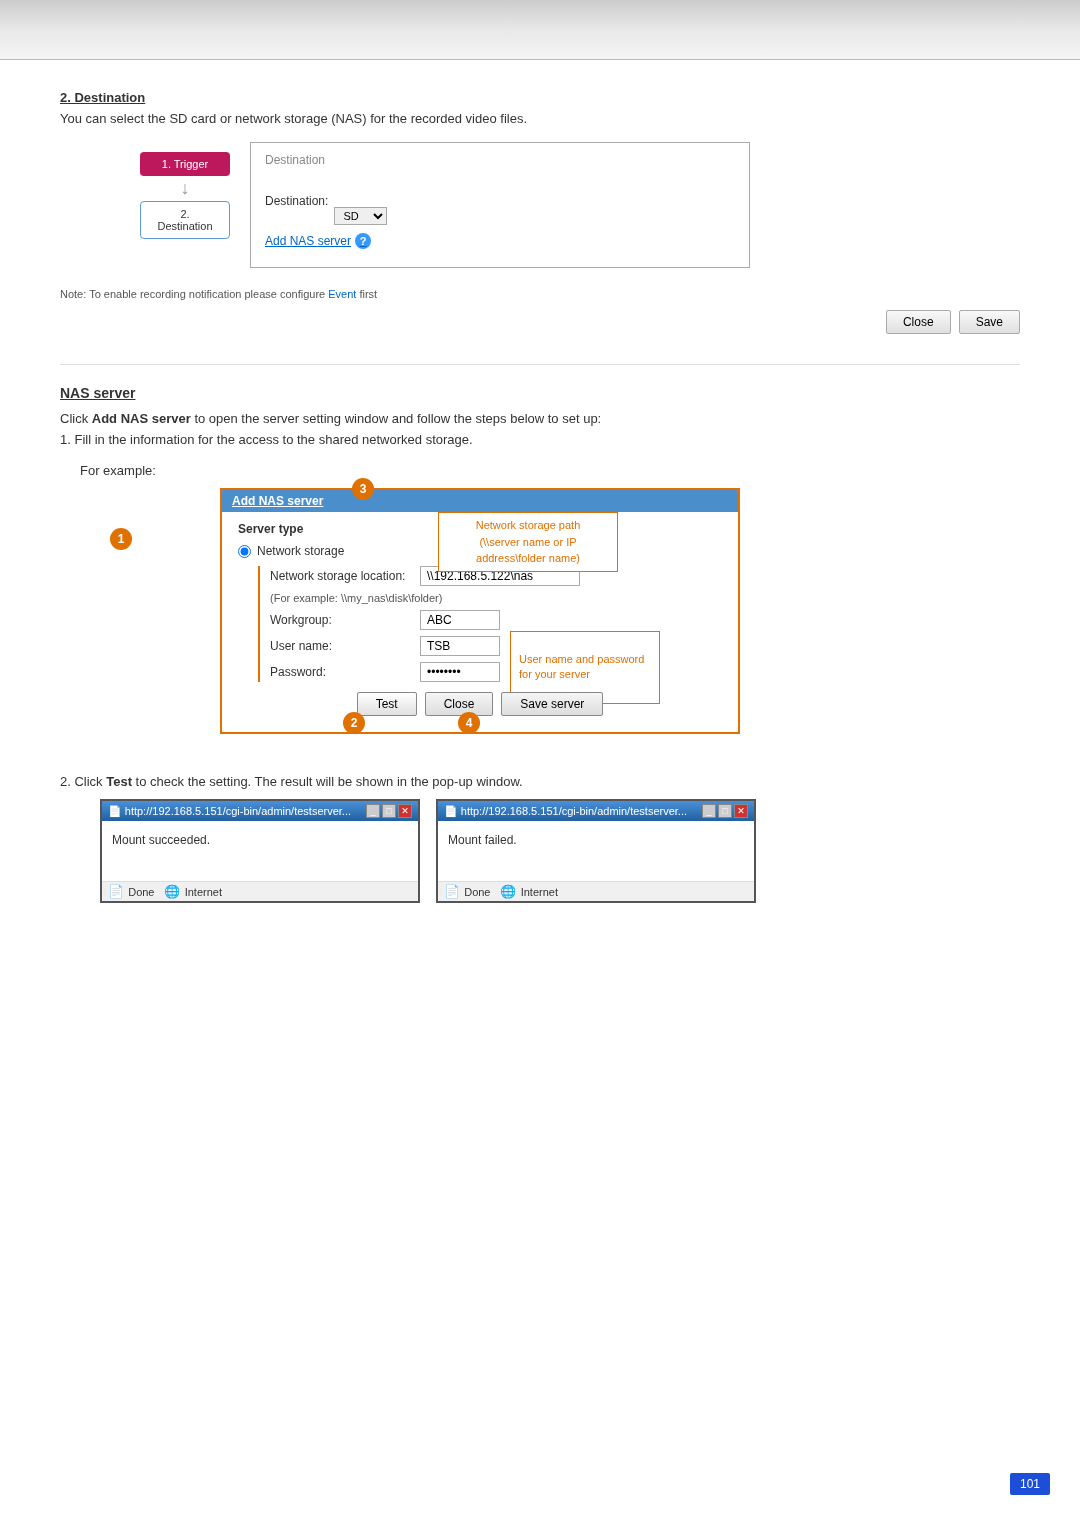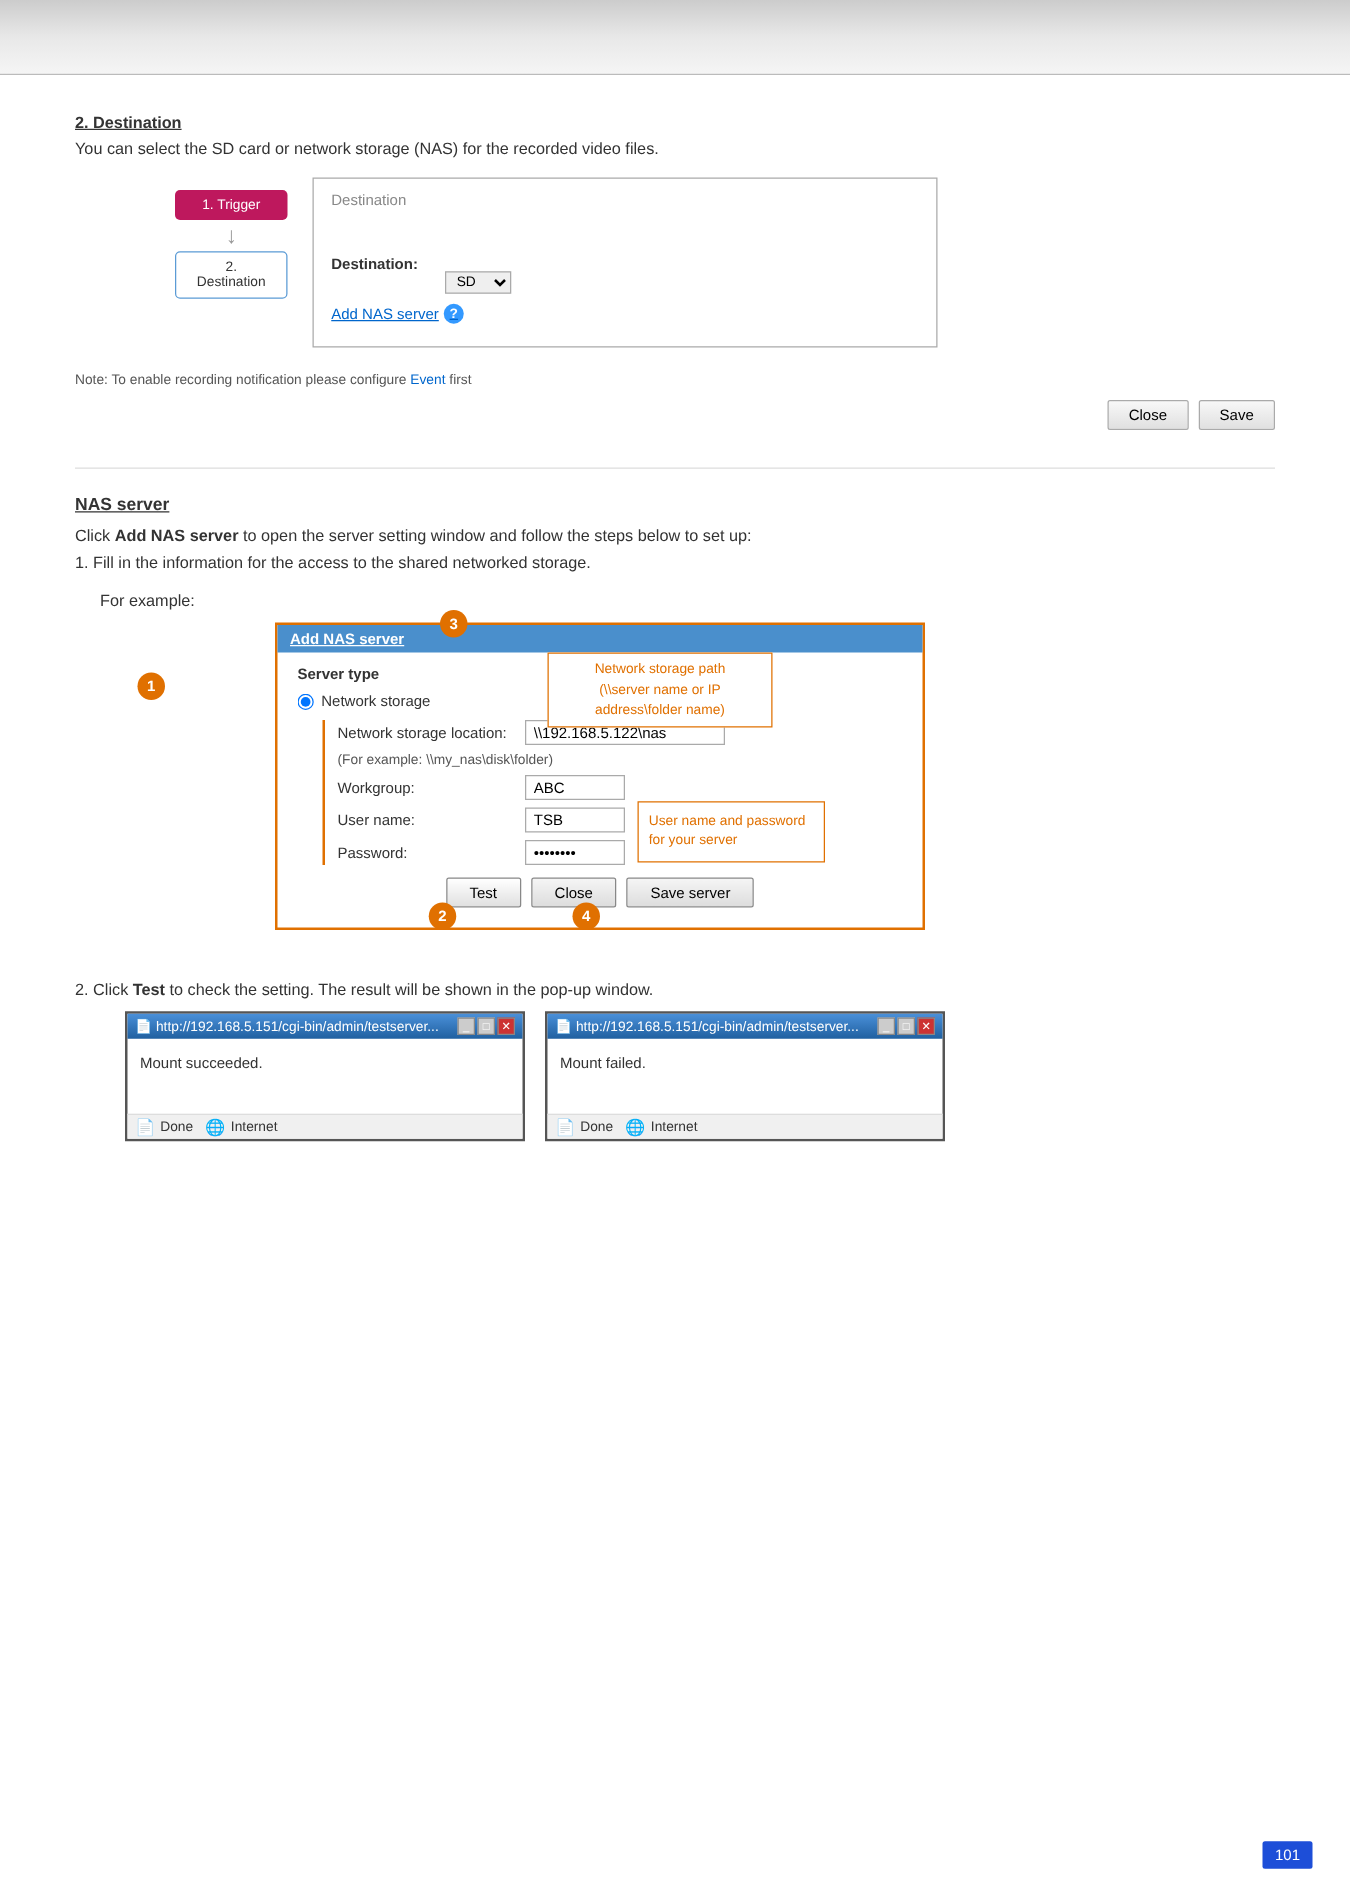--- a/index.html
+++ b/index.html
@@ -85,33 +85,32 @@
       border: 1px solid #aaa;
       padding: 10px 14px;
       flex: 1;
       max-width: 500px;
       background: #fff;
     }
 
     .destination-box-title {
       font-size: 12px;
       color: #888;
-      margin-bottom: 20px;
+      margin-bottom: 10px;
     }
 
     .destination-row {
       display: flex;
       align-items: center;
       margin-bottom: 8px;
       font-size: 12px;
     }
 
     .destination-row label {
-      margin-right: 22px;
-      font-weight: bold;
+      margin-right: 6px;
     }
 
     .select-sd {
       font-size: 11px;
       padding: 1px 4px;
       border: 1px solid #aaa;
       margin-top: 30px;
     }
 
     .add-nas-link {
@@ -524,21 +523,21 @@
             <div class="sub-row">
               <span class="sub-note">(For example: \\my_nas\disk\folder)</span>
             </div>
             <div class="sub-row">
               <span class="sub-label">Workgroup:</span>
               <input class="dialog-input" type="text" style="width: 80px;" value="ABC">
             </div>
             <div class="sub-row" style="position:relative;">
               <span class="sub-label">User name:</span>
               <input class="dialog-input" type="text" style="width: 80px;" value="TSB">
-              <div style="position:absolute; left:240px; top:-5px; border:1px solid #e07000; color:#e07000; background:#fff; font-size:11px; padding:8px 8px; width:150px; line-height:1.4;">
+              <div style="position:absolute; left:240px; top:-5px; border:1px solid #e07000; color:#e07000; background:#fff; font-size:11px; padding:20px 8px; width:150px; line-height:1.4;">
                 <span>User name and password for your server</span>
               </div>
             </div>
             <div class="sub-row">
               <span class="sub-label">Password:</span>
               <input class="dialog-input" type="password" style="width: 80px;" value="12345678">
             </div>
           </div>
 
           <div class="dialog-btn-row" style="position:relative;">

